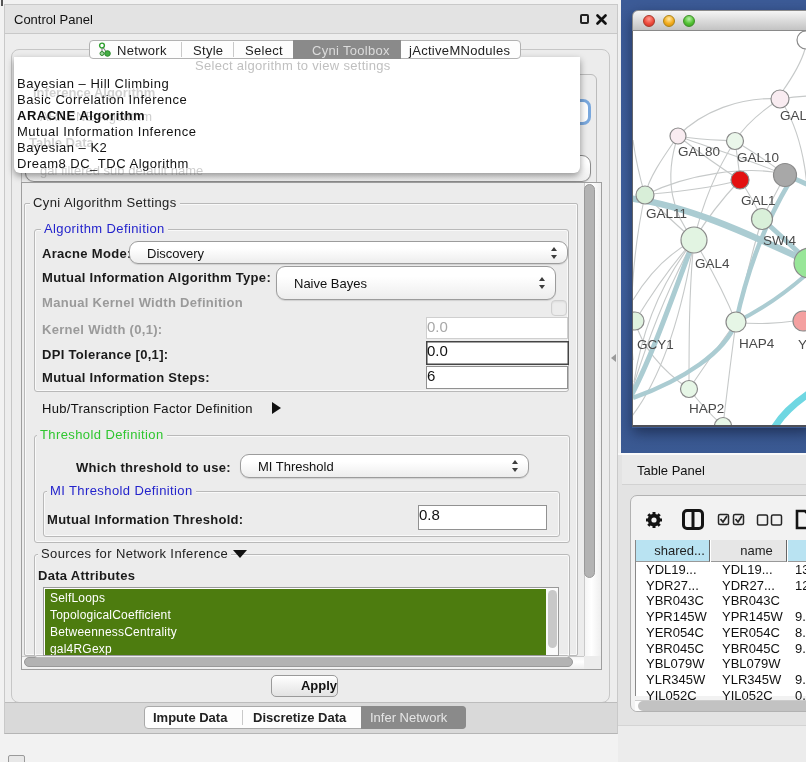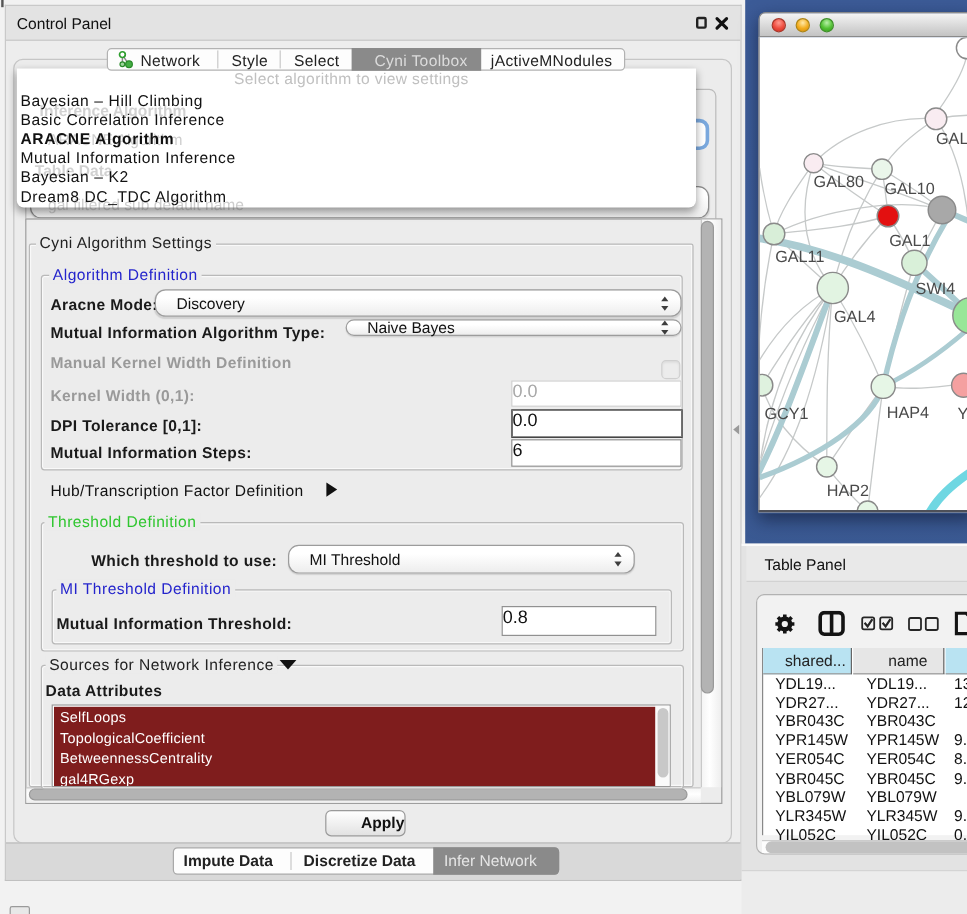--- a/index.html
+++ b/index.html
@@ -80,21 +80,21 @@
 
   <div class="grp" style="left:29px;top:224px;width:535px;height:163px;"></div>
   <div class="grpTitle" style="left:36px;top:216px;color:#2424cc;">Algorithm Definition</div>
 
   <div class="lbl" style="position:absolute;left:37px;top:241px;">Aracne Mode:</div>
   <div class="combo" style="left:124px;top:236px;width:439px;height:23px;">
         <span class="ct">Discovery</span>
         <span class="spin"></span>
       </div>
   <div class="lbl" style="position:absolute;left:37px;top:265px;">Mutual Information Algorithm Type:</div>
-  <div class="combo" style="left:283px;top:261px;width:280px;height:14px;">
+  <div class="combo" style="left:271px;top:261px;width:280px;height:34px;">
         <span class="ct">Naive Bayes</span>
         <span class="spin"></span>
       </div>
   <div class="lbl dis" style="position:absolute;left:37px;top:290px;">Manual Kernel Width Definition</div>
   <div class="abs" style="left:546px;top:295px;width:16px;height:16px;background:#ececec;border:1px solid #cfcfcf;border-radius:4px;box-shadow:inset 0 1px 2px rgba(0,0,0,.08);"></div>
   <div class="lbl dis" style="position:absolute;left:37px;top:317px;">Kernel Width (0,1):</div>
   <div class="tf" style="left:421px;top:312px;width:142px;height:22px;border-color:#cfcfcf;color:#a8a8a8;">0.0</div>
   <div class="lbl" style="position:absolute;left:37px;top:342px;">DPI Tolerance [0,1]:</div>
   <div class="tf" style="left:421px;top:336px;width:143px;height:24px;border-color:#454545;box-shadow:inset 0 0 0 0.5px #454545;">0.0</div>
   <div class="lbl" style="position:absolute;left:37px;top:365px;">Mutual Information Steps:</div>
@@ -114,21 +114,21 @@
   <div class="grpTitle" style="left:42px;top:478px;color:#2424cc;">MI Threshold Definition</div>
   <div class="lbl" style="position:absolute;left:42px;top:507px;">Mutual Information Threshold:</div>
   <div class="tf" style="left:413px;top:500px;width:129px;height:25px;">0.8</div>
 
   <div class="grp" style="left:29px;top:549px;width:536px;height:104px;"></div>
   <div class="grpTitle" style="left:33px;top:541px;color:#222;">Sources for Network Inference</div>
   <div class="abs" style="left:228px;top:545px;width:0;height:0;border-left:7px solid transparent;border-right:7px solid transparent;border-top:8px solid #111;"></div>
   <div class="lbl" style="position:absolute;left:33px;top:563px;">Data Attributes</div>
 
   <div class="abs" style="left:38px;top:582px;width:516px;height:69px;background:#fff;border:1px solid #999;overflow:hidden;">
-    <div style="position:absolute;left:1px;top:1px;width:502px;height:68px;background:#7f1d1d;color:#fff;font-size:12px;letter-spacing:0.2px;">
+    <div style="position:absolute;left:1px;top:1px;width:502px;height:68px;background:#4d7c0f;color:#fff;font-size:12px;letter-spacing:0.2px;">
       <div style="padding:2px 0 0 5px;height:17px;">SelfLoops</div>
       <div style="padding:2px 0 0 5px;height:17px;">TopologicalCoefficient</div>
       <div style="padding:2px 0 0 5px;height:17px;">BetweennessCentrality</div>
       <div style="padding:2px 0 0 5px;height:17px;">gal4RGexp</div>
     </div>
     <div style="position:absolute;right:0;top:0;width:12px;height:69px;background:#fafafa;"></div>
     <div style="position:absolute;right:1px;top:2px;width:9px;height:58px;background:#c8c8c8;border-radius:5px;"></div>
   </div>
 
   <div class="abs" style="left:266px;top:670px;width:67px;height:22px;background:linear-gradient(#ffffff,#e2e2e2);border:1px solid #9a9a9a;border-radius:5px;text-align:right;font-size:13px;font-weight:bold;color:#111;line-height:20px;">Apply</div>

